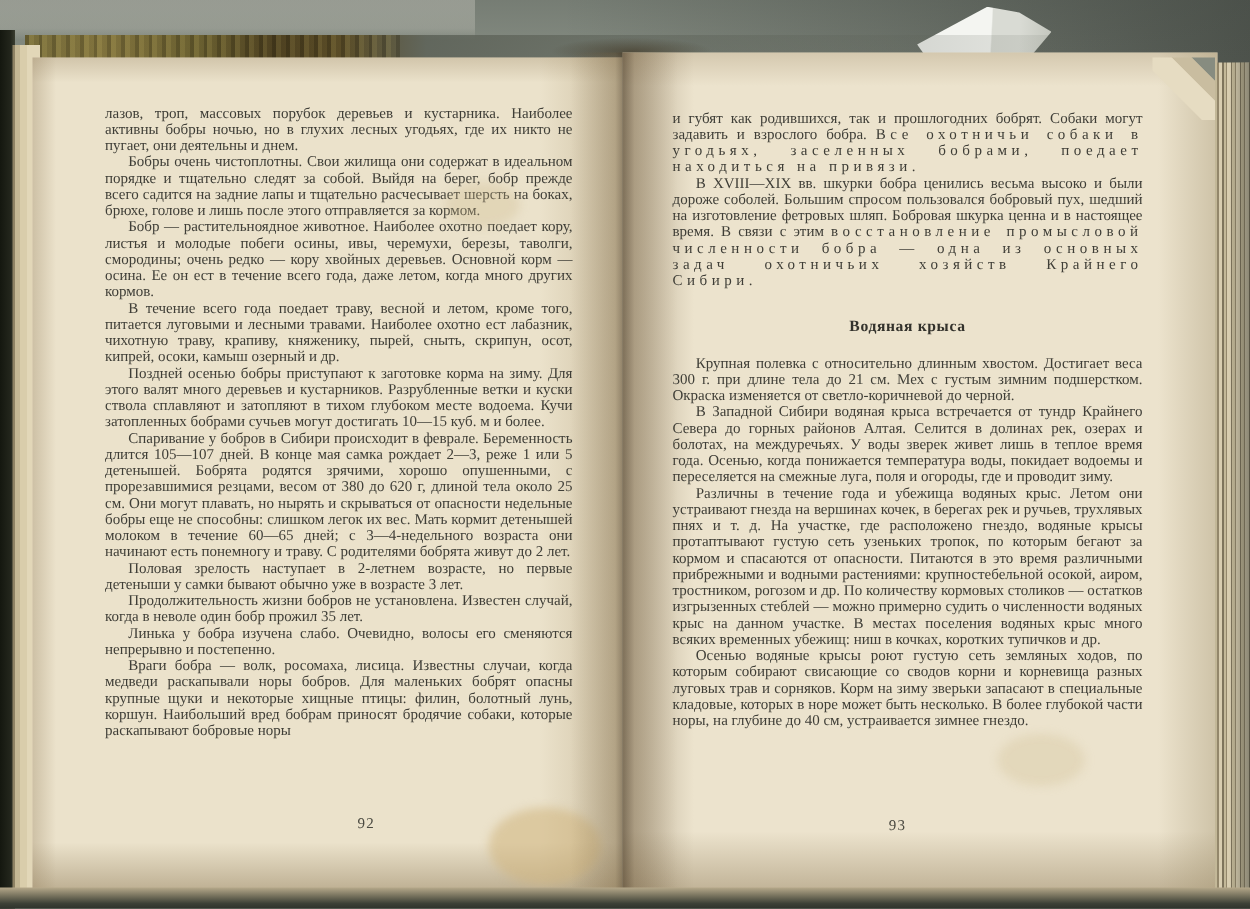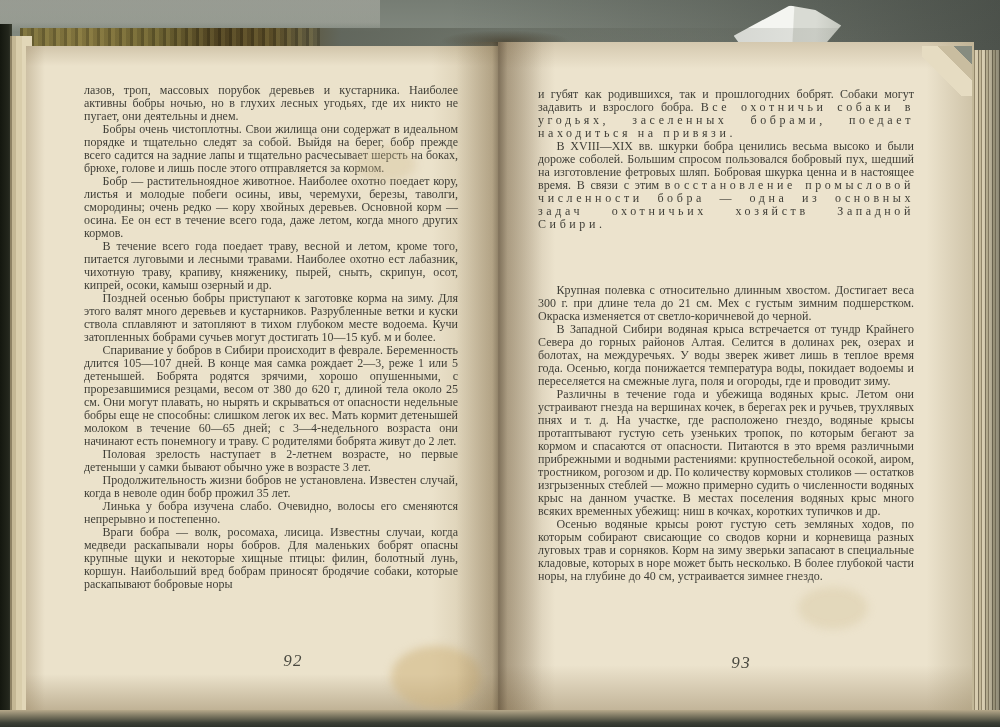--- a/index.html
+++ b/index.html
@@ -110,24 +110,24 @@
   .heading{
     position:absolute;left:40px;top:212px;width:376px;margin:0;
     font-size:12.5px;font-weight:bold;text-align:center;color:#33322c;
     letter-spacing:.04em;
   }
   .text-col-right-section{left:40px;top:242px;width:376px;}
   .para{margin:0;}
   .para.indent{text-indent:1.55em;}
   .spaced{letter-spacing:.30em;}
   .page-num{
-    position:absolute;font-size:17px;color:#4a4940;letter-spacing:.08em;font-style:italic;
+    position:absolute;font-size:12px;color:#4a4940;letter-spacing:.08em;
   }
   .page-num-left{left:247px;top:605px;width:40px;text-align:center;}
-  .page-num-right{left:213px;top:611px;width:40px;text-align:right;}
+  .page-num-right{left:213px;top:611px;width:40px;text-align:left;}
 </style>
 </head>
 <body>
 
 <div class="abs bg-dark-right"></div>
 <div class="abs bg-light-topleft"></div>
 <div class="abs bg-top-shade"></div>
 <div class="abs white-paper"></div>
 
 <div class="abs top-edge-strip"></div>
@@ -150,22 +150,23 @@
       <p class="para indent"><span>Враги бобра — волк, росомаха, лисица. Известны случаи, когда медведи раскапывали норы бобров. Для маленьких бобрят опасны крупные щуки и некоторые хищные птицы: филин, болотный лунь, коршун. Наибольший вред бобрам приносят бродячие собаки, которые раскапывают бобровые норы</span></p>
     </div>
   <div class="page-num page-num-left">92</div>
   <div class="abs stain stain-1"></div>
   <div class="abs stain stain-2"></div>
 </div>
 
 <div class="abs page page-right">
   <div class="text-col text-col-right-intro">
       <p class="para"><span>и губят как родившихся, так и прошлогодних бобрят. Собаки могут задавить и взрослого бобра. </span><span class="spaced">Все охотничьи собаки в угодьях, заселенных бобрами, поедает находиться на привязи.</span></p>
-      <p class="para indent"><span>В XVIII—XIX вв. шкурки бобра ценились весьма высоко и были дороже соболей. Большим спросом пользовался бобровый пух, шедший на изготовление фетровых шляп. Бобровая шкурка ценна и в настоящее время. В связи с этим </span><span class="spaced">восстановление промысловой численности бобра — одна из основных задач охотничьих хозяйств Западной Сибири.</span></p>
+      <p class="para indent"><span>В XVIII—XIX вв. шкурки бобра ценились весьма высоко и были дороже соболей. Большим спросом пользовался бобровый пух, шедший на изготовление фетровых шляп. Бобровая шкурка ценна и в настоящее время. В связи с этим </span><span class="spaced">восстановление промысловой численности бобра — одна из основных задач охотничьих хозяйств Крайнего Сибири.</span></p>
     </div>
+  <h3 class="heading">Водяная крыса</h3>
   <div class="text-col text-col-right-section">
       <p class="para indent"><span>Крупная полевка с относительно длинным хвостом. Достигает веса 300 г. при длине тела до 21 см. Мех с густым зимним подшерстком. Окраска изменяется от светло-коричневой до черной.</span></p>
       <p class="para indent"><span>В Западной Сибири водяная крыса встречается от тундр Крайнего Севера до горных районов Алтая. Селится в долинах рек, озерах и болотах, на междуречьях. У воды зверек живет лишь в теплое время года. Осенью, когда понижается температура воды, покидает водоемы и переселяется на смежные луга, поля и огороды, где и проводит зиму.</span></p>
       <p class="para indent"><span>Различны в течение года и убежища водяных крыс. Летом они устраивают гнезда на вершинах кочек, в берегах рек и ручьев, трухлявых пнях и т. д. На участке, где расположено гнездо, водяные крысы протаптывают густую сеть узеньких тропок, по которым бегают за кормом и спасаются от опасности. Питаются в это время различными прибрежными и водными растениями: крупностебельной осокой, аиром, тростником, рогозом и др. По количеству кормовых столиков — остатков изгрызенных стеблей — можно примерно судить о численности водяных крыс на данном участке. В местах поселения водяных крыс много всяких временных убежищ: ниш в кочках, коротких тупичков и др.</span></p>
       <p class="para indent"><span>Осенью водяные крысы роют густую сеть земляных ходов, по которым собирают свисающие со сводов корни и корневища разных луговых трав и сорняков. Корм на зиму зверьки запасают в специальные кладовые, которых в норе может быть несколько. В более глубокой части норы, на глубине до 40 см, устраивается зимнее гнездо.</span></p>
     </div>
   <div class="page-num page-num-right">93</div>
   <div class="abs dog-ear"></div>
   <div class="abs stain stain-3"></div>
 </div>

